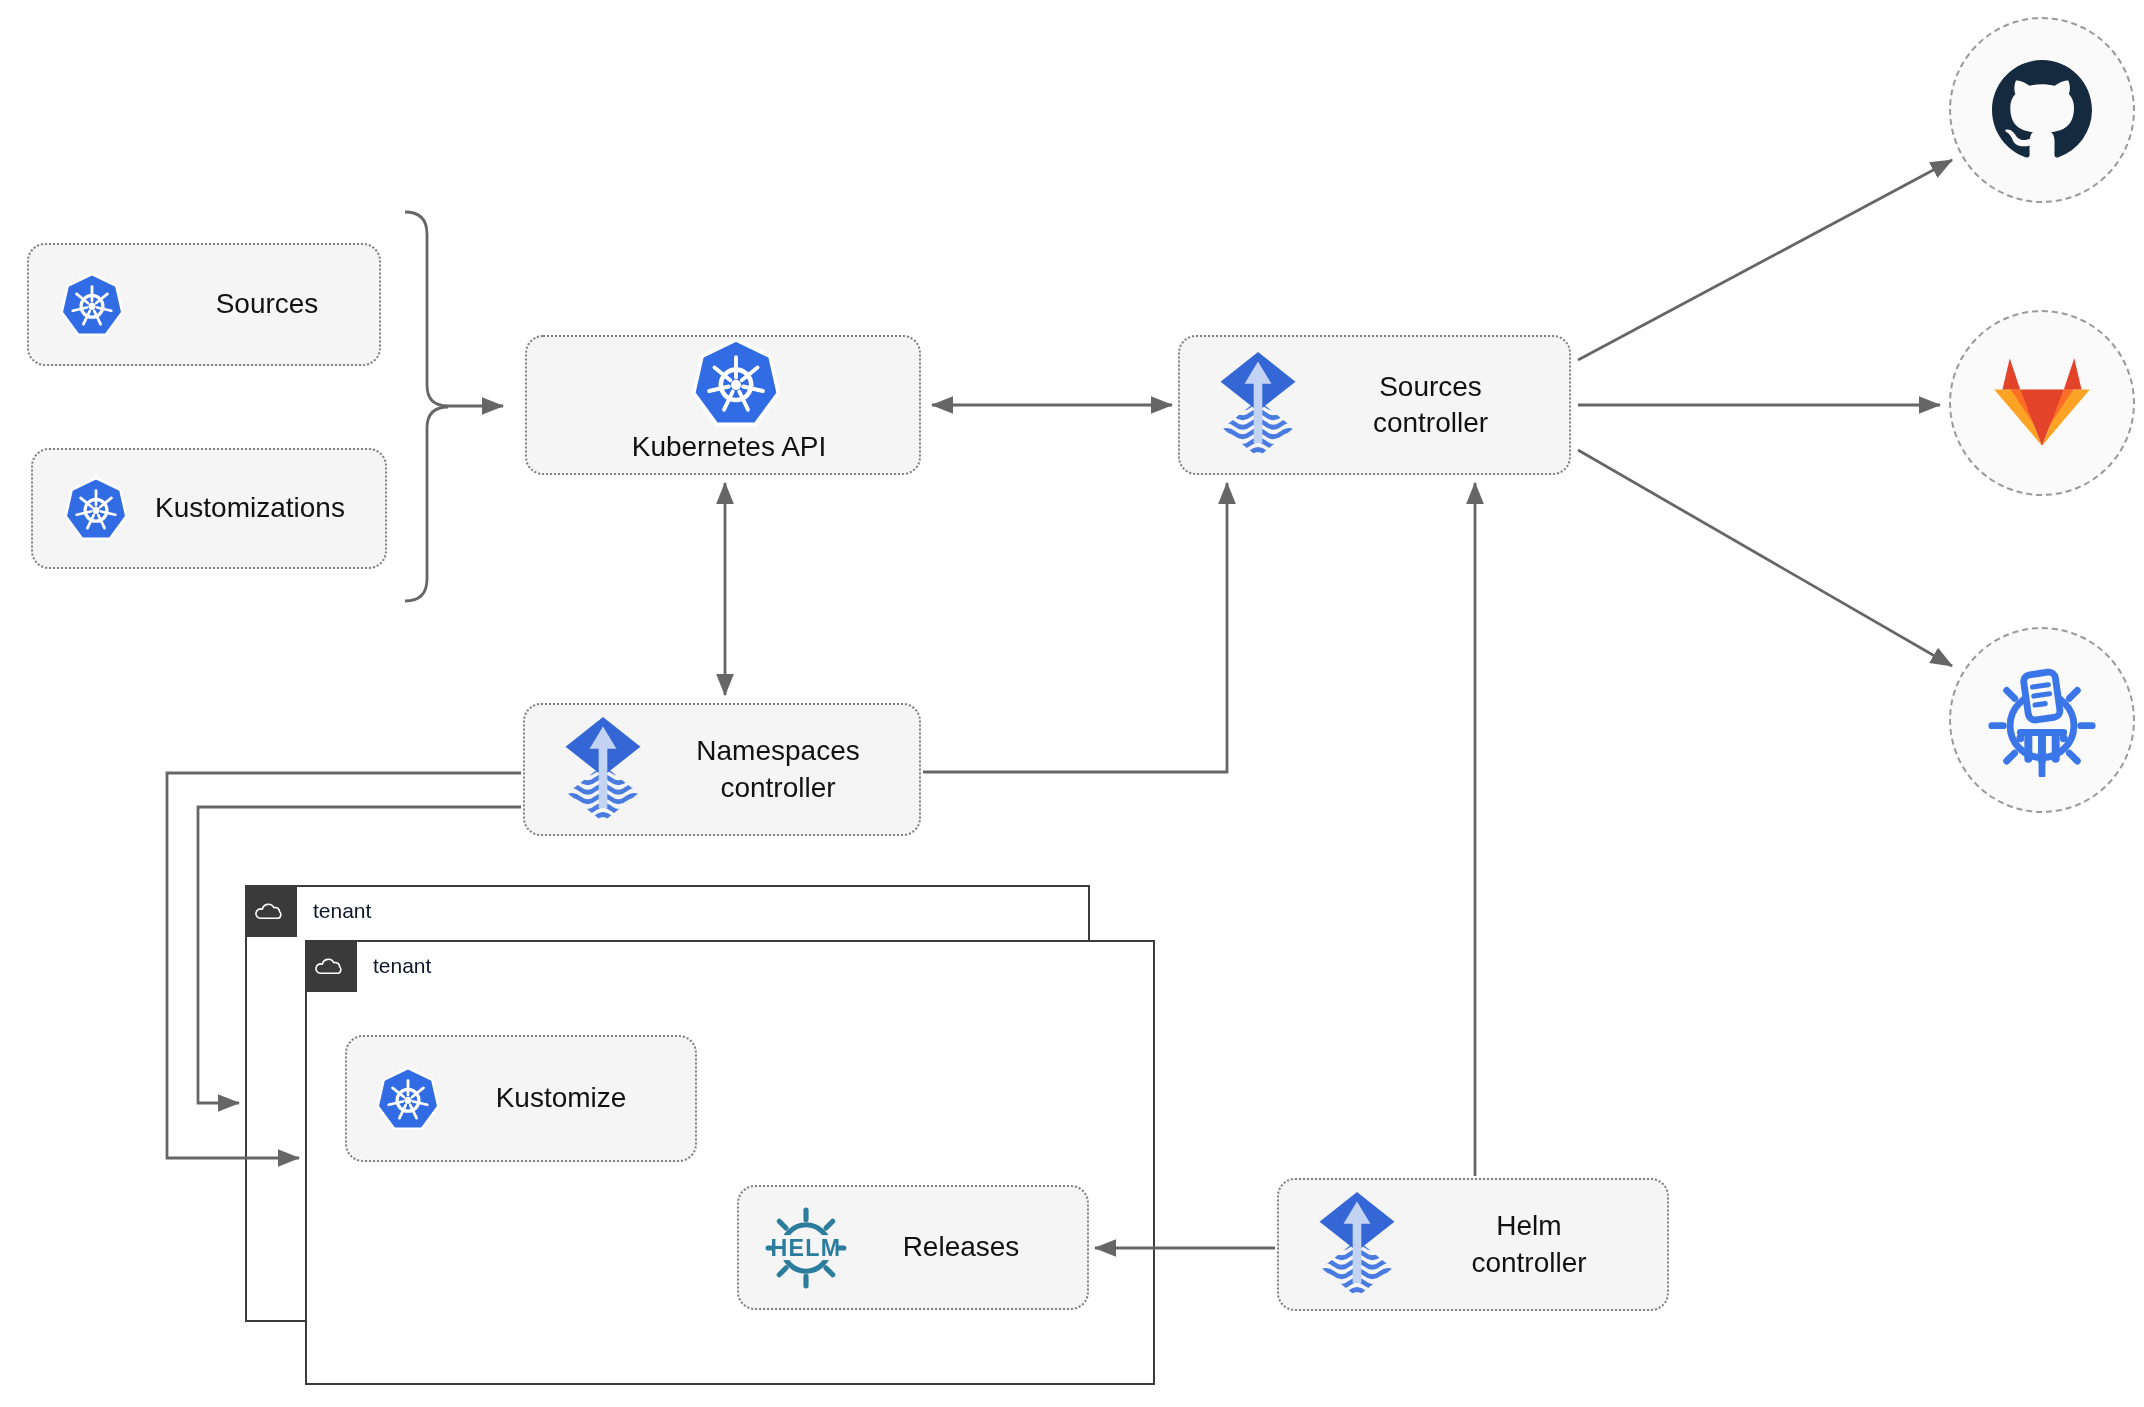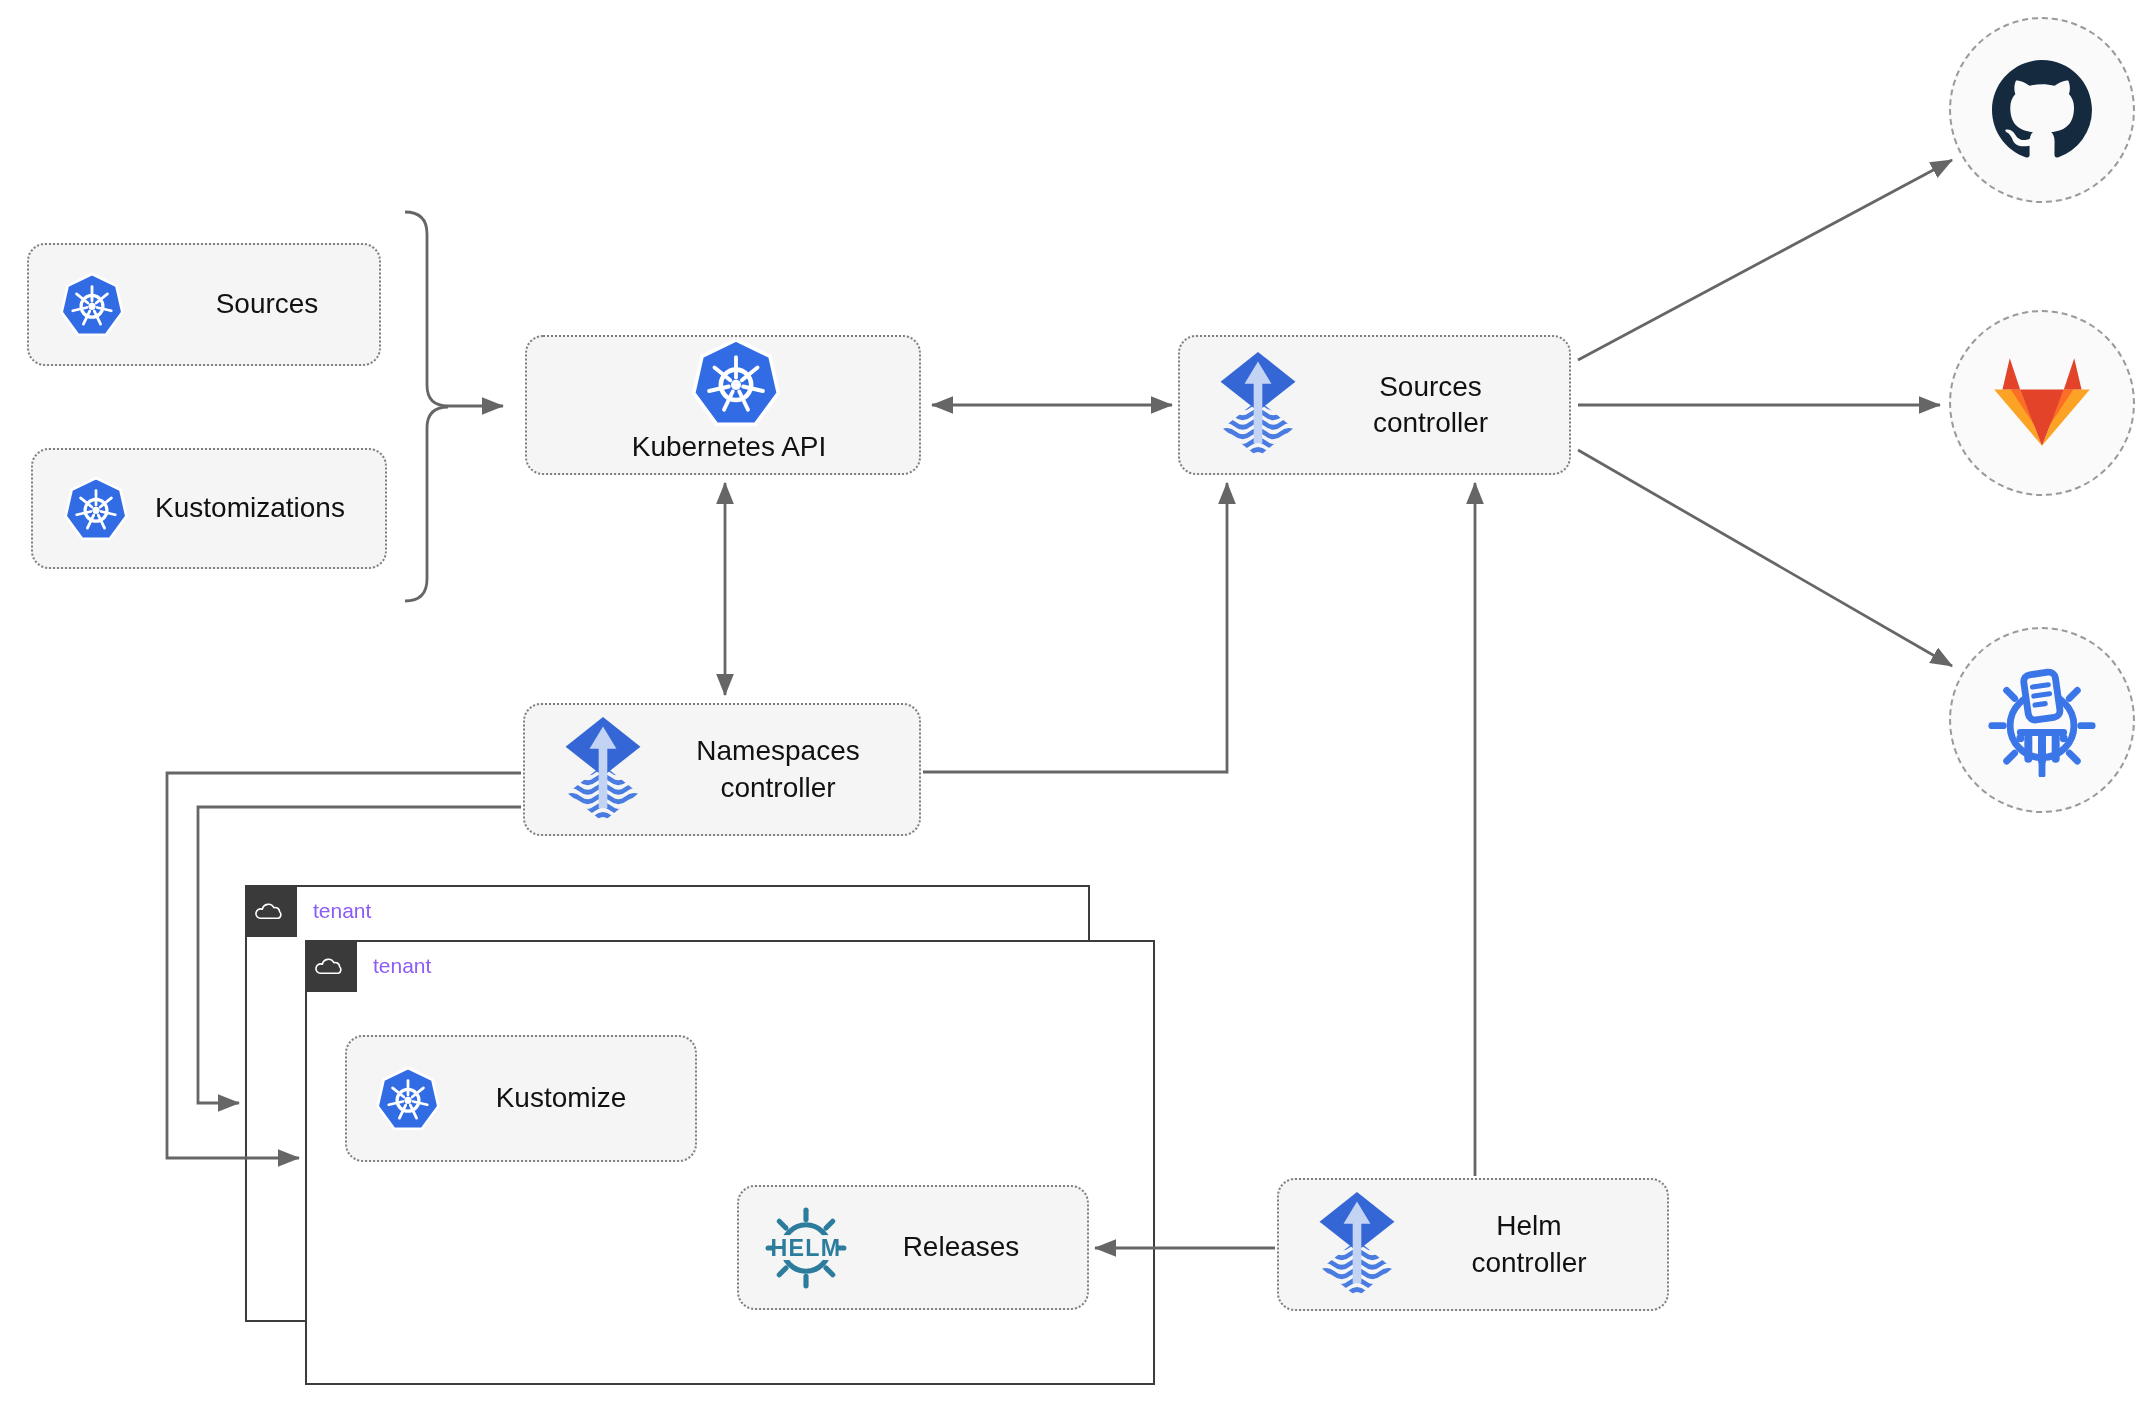--- a/index.html
+++ b/index.html
@@ -5,21 +5,21 @@
   html,body{margin:0;padding:0;background:#ffffff;}
   #canvas{position:relative;width:2144px;height:1407px;background:#ffffff;
           font-family:"Liberation Sans",sans-serif;overflow:hidden;}
   .node{position:absolute;background:#f5f5f5;border:2px dotted #7f7f7f;border-radius:18px;
         display:flex;align-items:center;box-sizing:border-box;}
   .node .lbl{flex:1;text-align:center;font-size:28px;color:#111;padding-right:14px;line-height:1.3;}
   .node .icon{flex:0 0 auto;display:flex;align-items:center;justify-content:center;}
   .tenant{position:absolute;background:#ffffff;border:2px solid #3c3c3c;box-sizing:border-box;}
   .tenant-hd{position:absolute;display:flex;align-items:center;gap:16px;}
   .tenant-sq{width:52px;height:52px;background:#3a3a3a;display:flex;align-items:center;justify-content:center;}
-  .tenant-lbl{font-size:21px;color:#8b5cf6;}
+  .tenant-lbl{font-size:21px;color:#0f172a;}
   .ext{position:absolute;width:186px;height:186px;border-radius:50%;border:2px dashed #9a9a9a;
        background:#fafafa;display:flex;align-items:center;justify-content:center;box-sizing:border-box;}
   svg.overlay{position:absolute;left:0;top:0;pointer-events:none;}
 </style>
 </head>
 <body>
 
 <div id="canvas">
 
   <svg width="0" height="0" style="position:absolute" aria-hidden="true">

